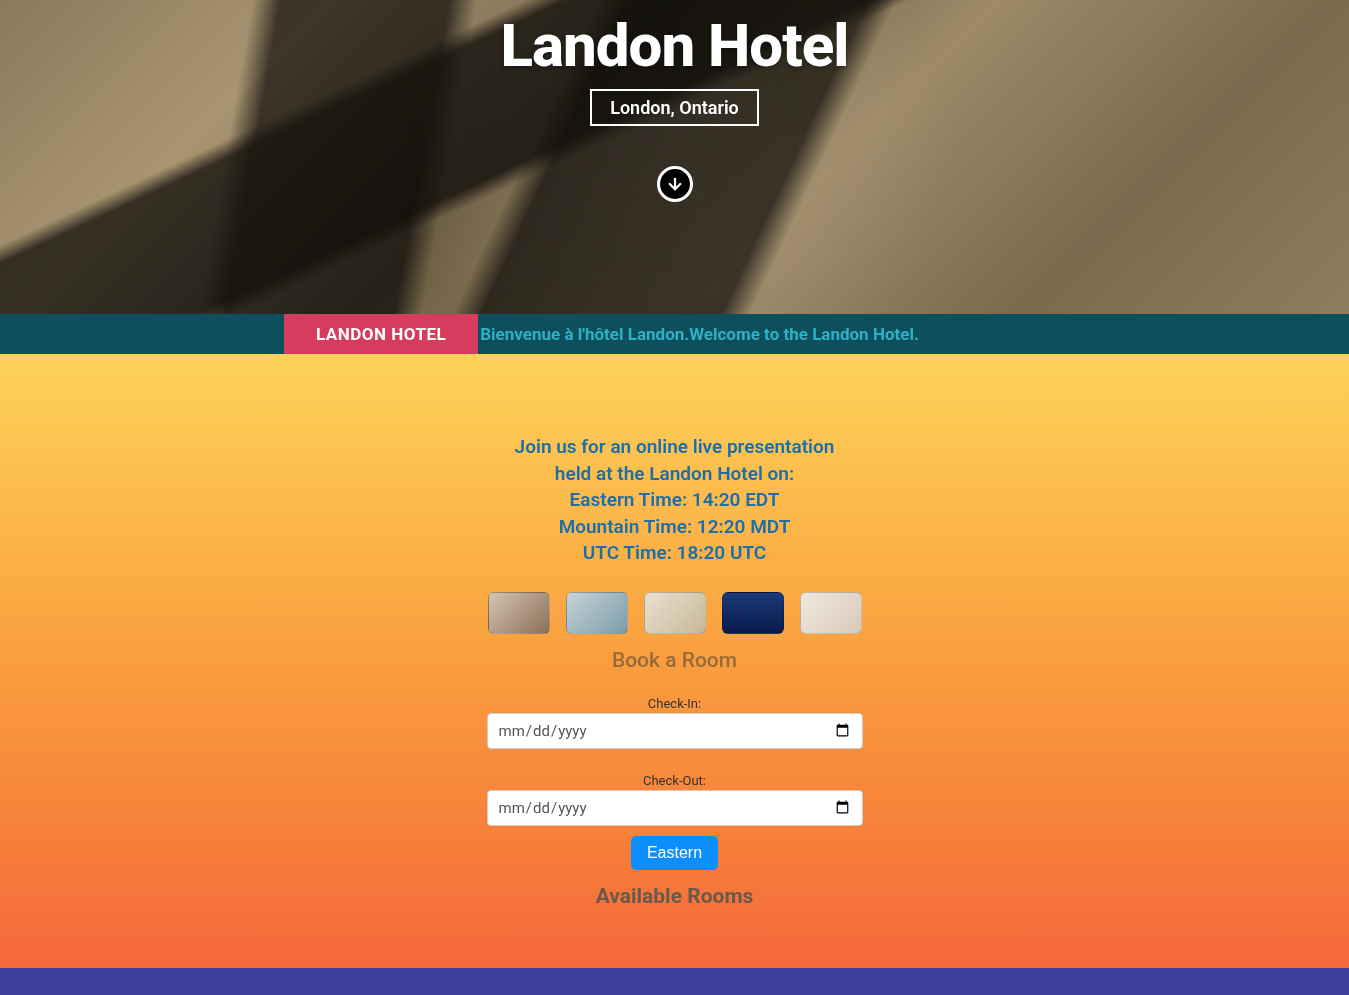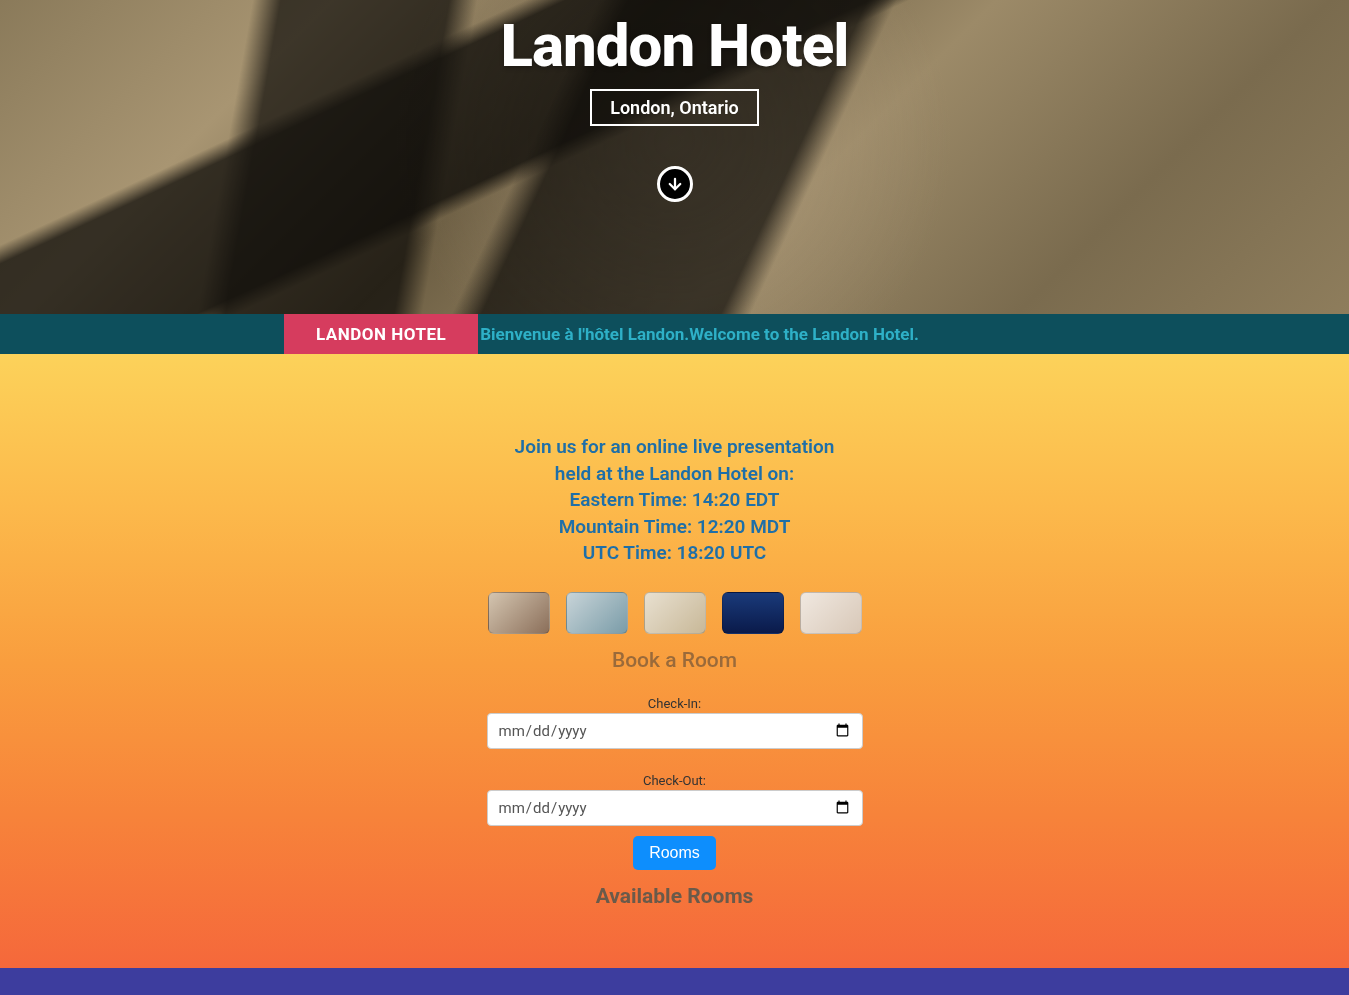--- a/index.html
+++ b/index.html
@@ -240,21 +240,21 @@
 
   <div class="section-heading">Book a Room</div>
 
   <form>
     <label class="form-label">Check-In:</label>
     <input type="date" class="form-input" placeholder="mm/dd/yyyy" style="">
 
     <label class="form-label">Check-Out:</label>
     <input type="date" class="form-input" placeholder="mm/dd/yyyy" style="">
 
-    <button type="button" class="submit-btn">Rooms</button>
+    <button type="button" class="submit-btn">Eastern</button>
   </form>
 
   <div class="rooms-heading">Available Rooms</div>
 </div>
 
 <div class="footer">
   <h2 class="footer-heading">Essential Info</h2>
 </div>
 
 </body></html>

